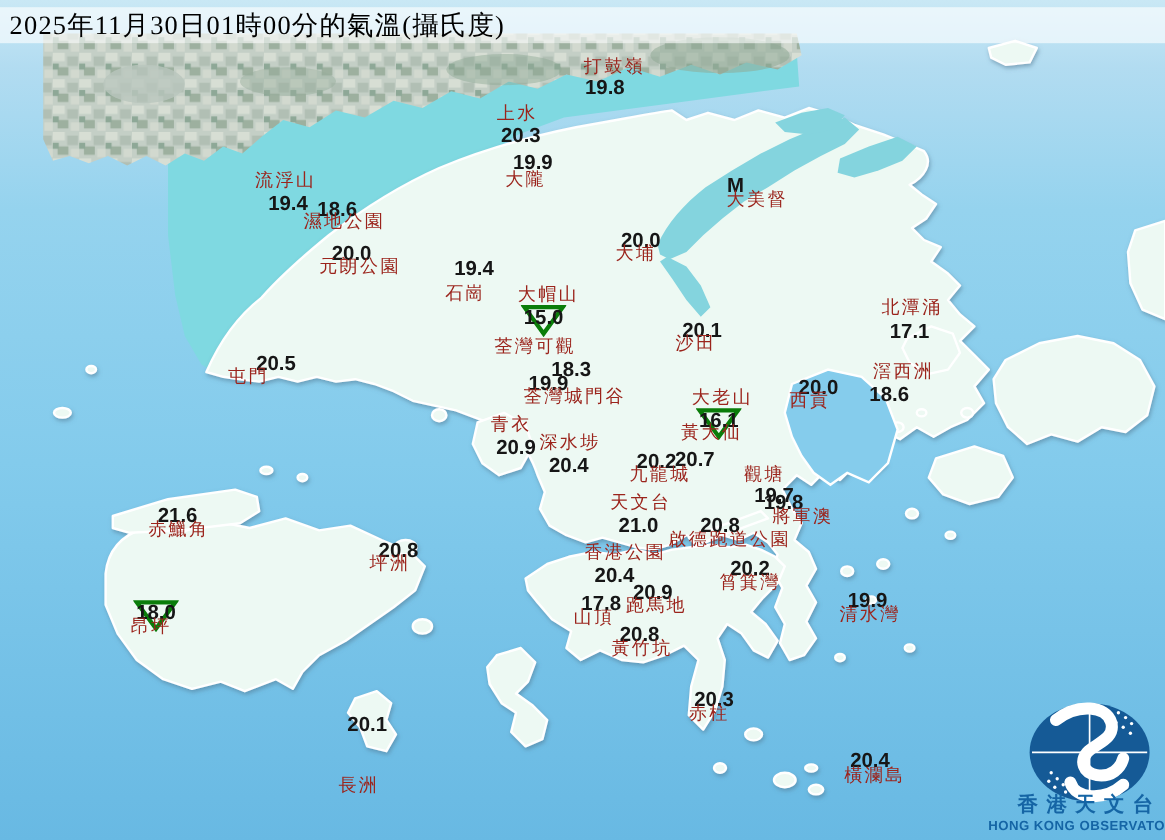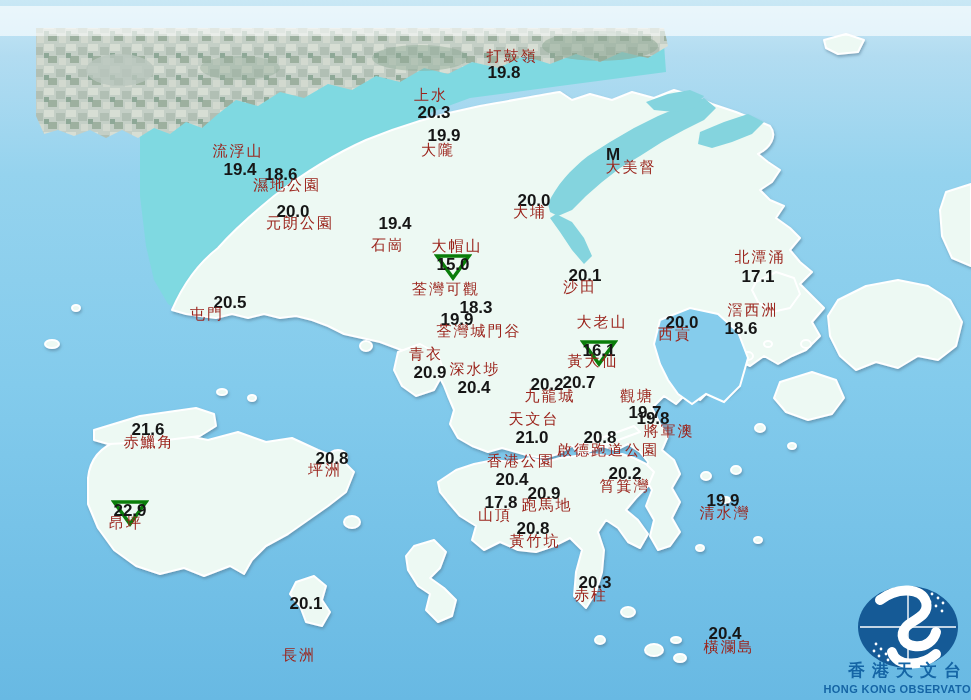--- a/index.html
+++ b/index.html
@@ -128,20 +128,21 @@
 
       <path d="M700,132 L724,122 748,114 764,122 752,134 732,142 712,148 698,144 Z"></path>
 
       <path d="M646,102 L668,94 690,90 704,96 694,108 674,112 654,110 Z"></path>
     </g>
 
     <path d="M660,320 L690,308 718,314 738,332 748,358 740,386 724,402 706,394 692,404 678,394 668,380 660,364 654,344 Z" fill="#85ccec" stroke="#ffffff" stroke-width="2"></path>
   </svg>
 
   <div id="titlebar"></div>
+  <div id="title">2025年11月30日01時00分的氣溫(攝氏度)</div>
 
   <div id="stations">
       <div class="st-val" style="left: 504px; top: 64px;">19.8</div>
       <div class="st-name" style="left: 512px; top: 49px;">打鼓嶺</div>
       <div class="st-val" style="left: 434px; top: 104px;">20.3</div>
       <div class="st-name" style="left: 431px; top: 88px;">上水</div>
       <div class="st-val" style="left: 444px; top: 127px;">19.9</div>
       <div class="st-name" style="left: 438px; top: 143px;">大隴</div>
       <div class="st-val" style="left: 613px; top: 146px;">M</div>
       <div class="st-name" style="left: 631px; top: 160px;">大美督</div>
@@ -171,21 +172,21 @@
       <div class="st-val" style="left: 457px; top: 311px;">19.9</div>
       <div class="st-name" style="left: 479px; top: 324px;">荃灣城門谷</div>
       <div class="st-val" style="left: 682px; top: 314px;">20.0</div>
       <div class="st-name" style="left: 675px; top: 327px;">西貢</div>
       <div class="st-val" style="left: 741px; top: 320px;">18.6</div>
       <div class="st-name" style="left: 753px; top: 303px;">滘西洲</div>
       <div class="tri" style="left: 599px; top: 339px;"><svg width="38" height="28" viewBox="0 0 38 28">
           <path d="M3,3 L35,3 L19,25 Z" fill="none" stroke="#0a7d0a" stroke-width="3.5"></path>
         </svg></div>
       <div class="st-val" style="left: 599px; top: 342px;">16.1</div>
-      <div class="st-name" style="left: 602px; top: 315px;">大老山</div>
+      <div class="st-name" style="left: 602px; top: 325px;">大老山</div>
       <div class="st-val" style="left: 430px; top: 364px;">20.9</div>
       <div class="st-name" style="left: 426px; top: 347px;">青衣</div>
       <div class="st-val" style="left: 579px; top: 374px;">20.7</div>
       <div class="st-name" style="left: 593px; top: 354px;">黃大仙</div>
       <div class="st-val" style="left: 474px; top: 379px;">20.4</div>
       <div class="st-name" style="left: 475px; top: 362px;">深水埗</div>
       <div class="st-val" style="left: 547px; top: 376px;">20.2</div>
       <div class="st-name" style="left: 550px; top: 389px;">九龍城</div>
       <div class="st-val" style="left: 645px; top: 404px;">19.7</div>
       <div class="st-name" style="left: 637px; top: 389px;">觀塘</div>
@@ -207,21 +208,21 @@
       <div class="st-name" style="left: 547px; top: 498px;">跑馬地</div>
       <div class="st-val" style="left: 501px; top: 494px;">17.8</div>
       <div class="st-name" style="left: 495px; top: 508px;">山頂</div>
       <div class="st-val" style="left: 723px; top: 492px;">19.9</div>
       <div class="st-name" style="left: 725px; top: 506px;">清水灣</div>
       <div class="st-val" style="left: 533px; top: 520px;">20.8</div>
       <div class="st-name" style="left: 535px; top: 534px;">黃竹坑</div>
       <div class="tri" style="left: 130px; top: 499px;"><svg width="38" height="28" viewBox="0 0 38 28">
           <path d="M3,3 L35,3 L19,25 Z" fill="none" stroke="#0a7d0a" stroke-width="3.5"></path>
         </svg></div>
-      <div class="st-val" style="left: 130px; top: 502px;">22.9</div>
+      <div class="st-val" style="left: 130px; top: 502px;">18.0</div>
       <div class="st-name" style="left: 126px; top: 516px;">昂坪</div>
       <div class="st-val" style="left: 595px; top: 574px;">20.3</div>
       <div class="st-name" style="left: 591px; top: 588px;">赤柱</div>
       <div class="st-val" style="left: 306px; top: 595px;">20.1</div>
       <div class="st-name" style="left: 299px; top: 609px; margin-top: 39px;">長洲</div>
       <div class="st-val" style="left: 725px; top: 625px;">20.4</div>
       <div class="st-name" style="left: 729px; top: 640px;">橫瀾島</div>
     </div>
 
   <svg id="logo" width="125" height="118" viewBox="0 0 125 118">

